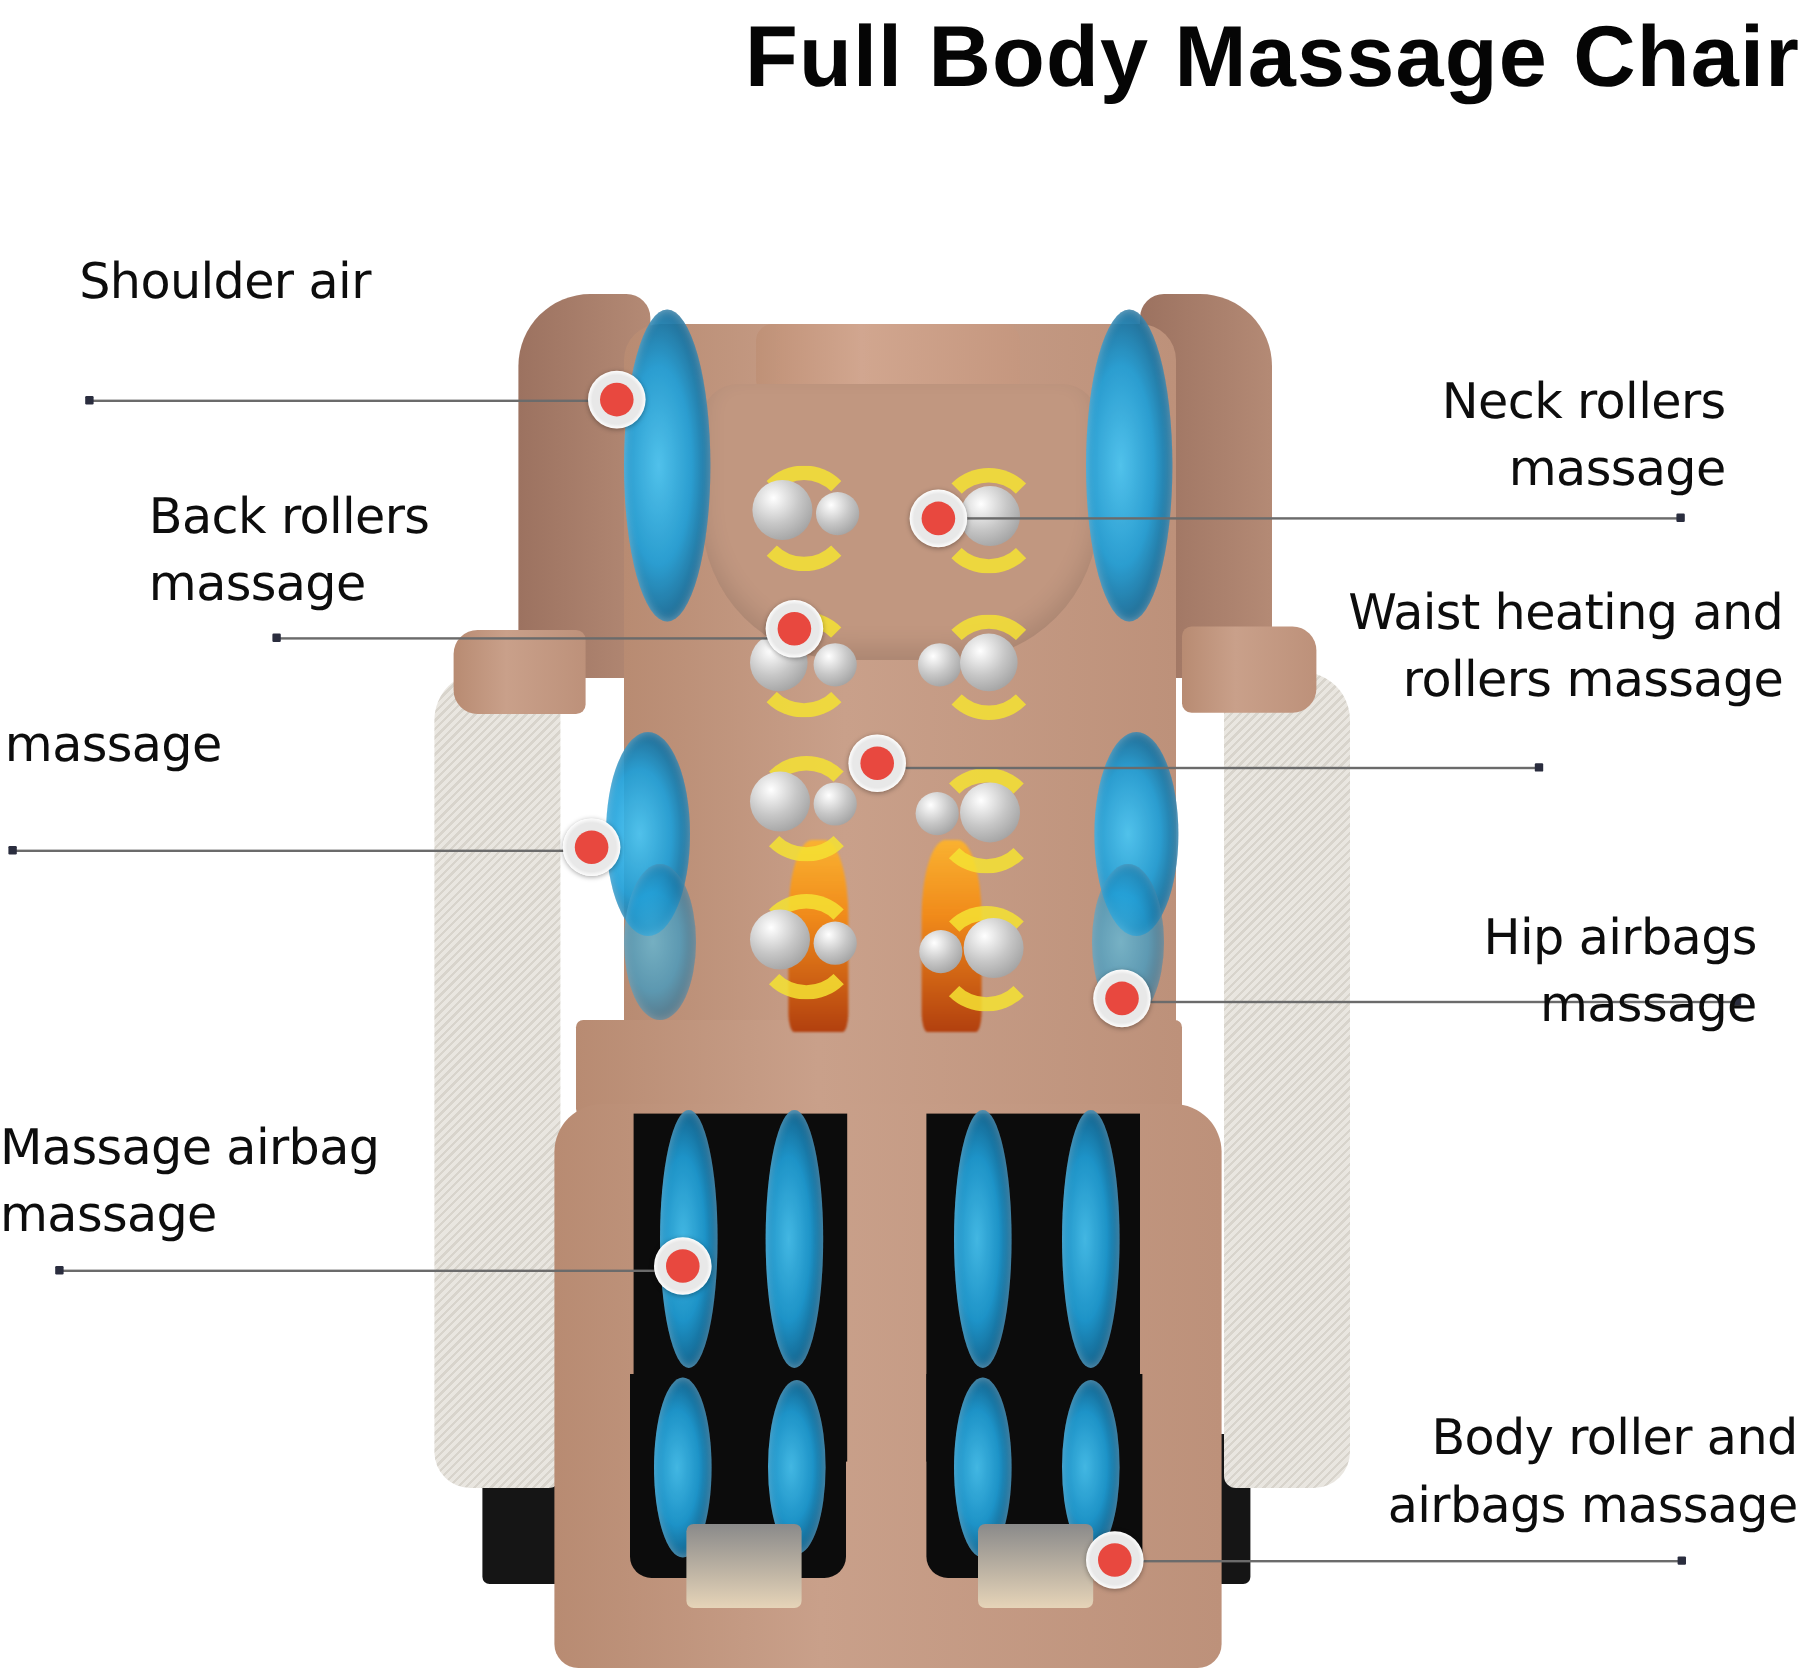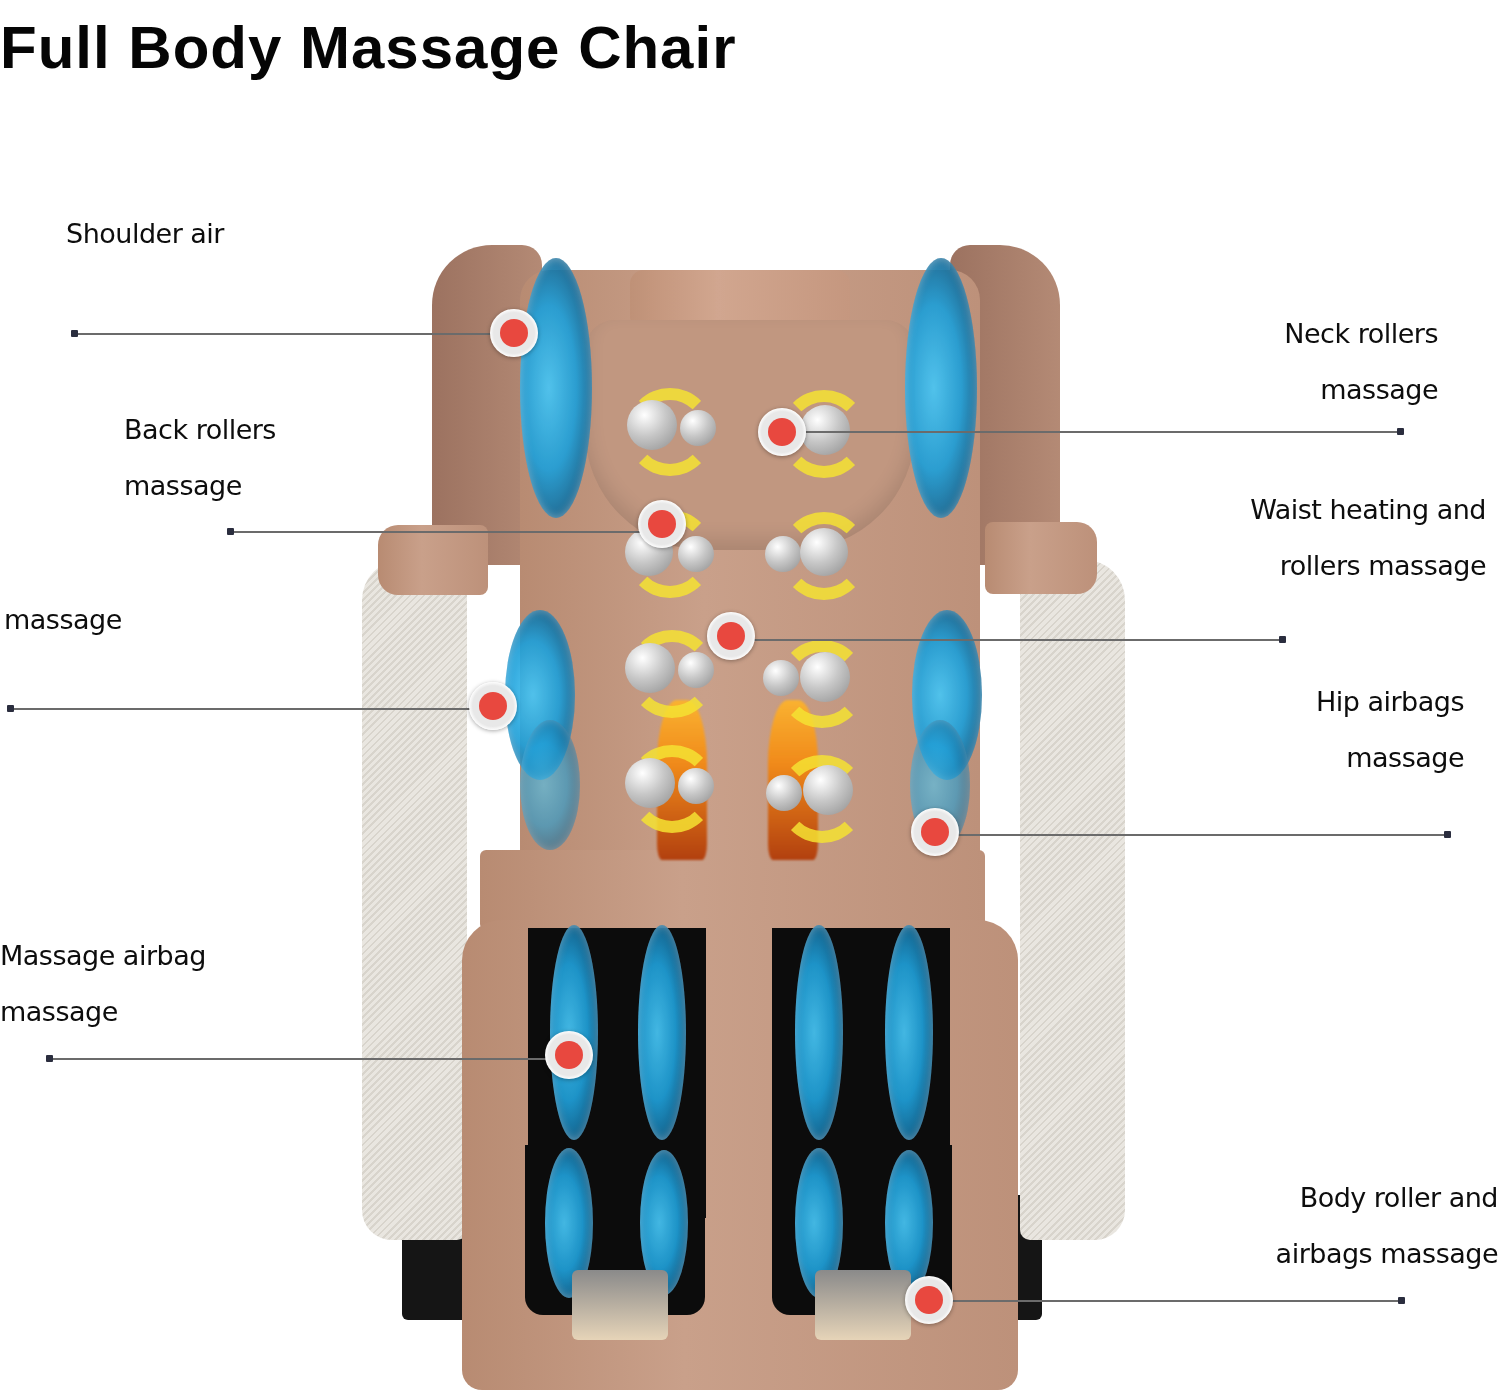--- a/index.html
+++ b/index.html
@@ -1,18 +1,18 @@
 <!DOCTYPE html>
 <html><head>
   <meta charset="utf-8">
   <style>
     html, body { margin: 0; padding: 0; background: #ffffff; }
     body { width: 1500px; height: 1391px; position: relative; overflow: hidden; font-family: "DejaVu Sans", sans-serif; color: #111; }
-    .title { position: absolute; left: 0; top: 0; width: 1500px; text-align: left; font-family: "Liberation Sans", sans-serif; font-weight: 700; font-size: 60px; line-height: 96px; letter-spacing: 1px; color: #050505; }
-    .label { position: absolute; font-family: "DejaVu Sans", sans-serif; font-size: 27px; line-height: 56px; color: #0d0d0d; white-space: nowrap; letter-spacing: -0.5px; }
+    .title { position: absolute; left: 0; top: 0; width: 1500px; text-align: right; font-family: "Liberation Sans", sans-serif; font-weight: 700; font-size: 72px; line-height: 96px; letter-spacing: 1px; color: #050505; }
+    .label { position: absolute; font-family: "DejaVu Sans", sans-serif; font-size: 41px; line-height: 56px; color: #0d0d0d; white-space: nowrap; letter-spacing: -0.5px; }
     .label .l { display: block; }
     .label.right { text-align: right; }
     .lead { position: absolute; height: 2px; background: #6b6b6b; }
     .lead-end { position: absolute; width: 7px; height: 7px; background: #2a2d3e; border-radius: 1px; }
     .marker { position: absolute; width: 48px; height: 48px; border-radius: 50%; background: radial-gradient(circle, #e8e8e8 60%, #ffffff 72%, #cfcfcf 100%); box-shadow: 0 1px 4px rgba(0,0,0,0.35); }
     .marker::after { content: ""; position: absolute; left: 10px; top: 10px; width: 28px; height: 28px; border-radius: 50%; background: #e8483f; }
 
     
     .chair { position: absolute; left: 0; top: 0; width: 1500px; height: 1391px; }
     .part { position: absolute; }
@@ -150,20 +150,20 @@
   <span class="l">massage</span>
 </div>
 <div class="label right" style="right:62px;top:306px;">
   <span class="l">Neck rollers</span>
   <span class="l">massage</span>
 </div>
 <div class="label right" style="right:14px;top:482px;">
   <span class="l">Waist heating and</span>
   <span class="l">rollers massage</span>
 </div>
-<div class="label right" style="right:36px;top:674px;">
+<div class="label right" style="right:36px;top:753px;">
   <span class="l">Hip airbags</span>
   <span class="l">massage</span>
 </div>
 <div class="label right" style="right:2px;top:1170px;">
   <span class="l">Body roller and</span>
   <span class="l">airbags massage</span>
 </div>
 
 </body></html>

